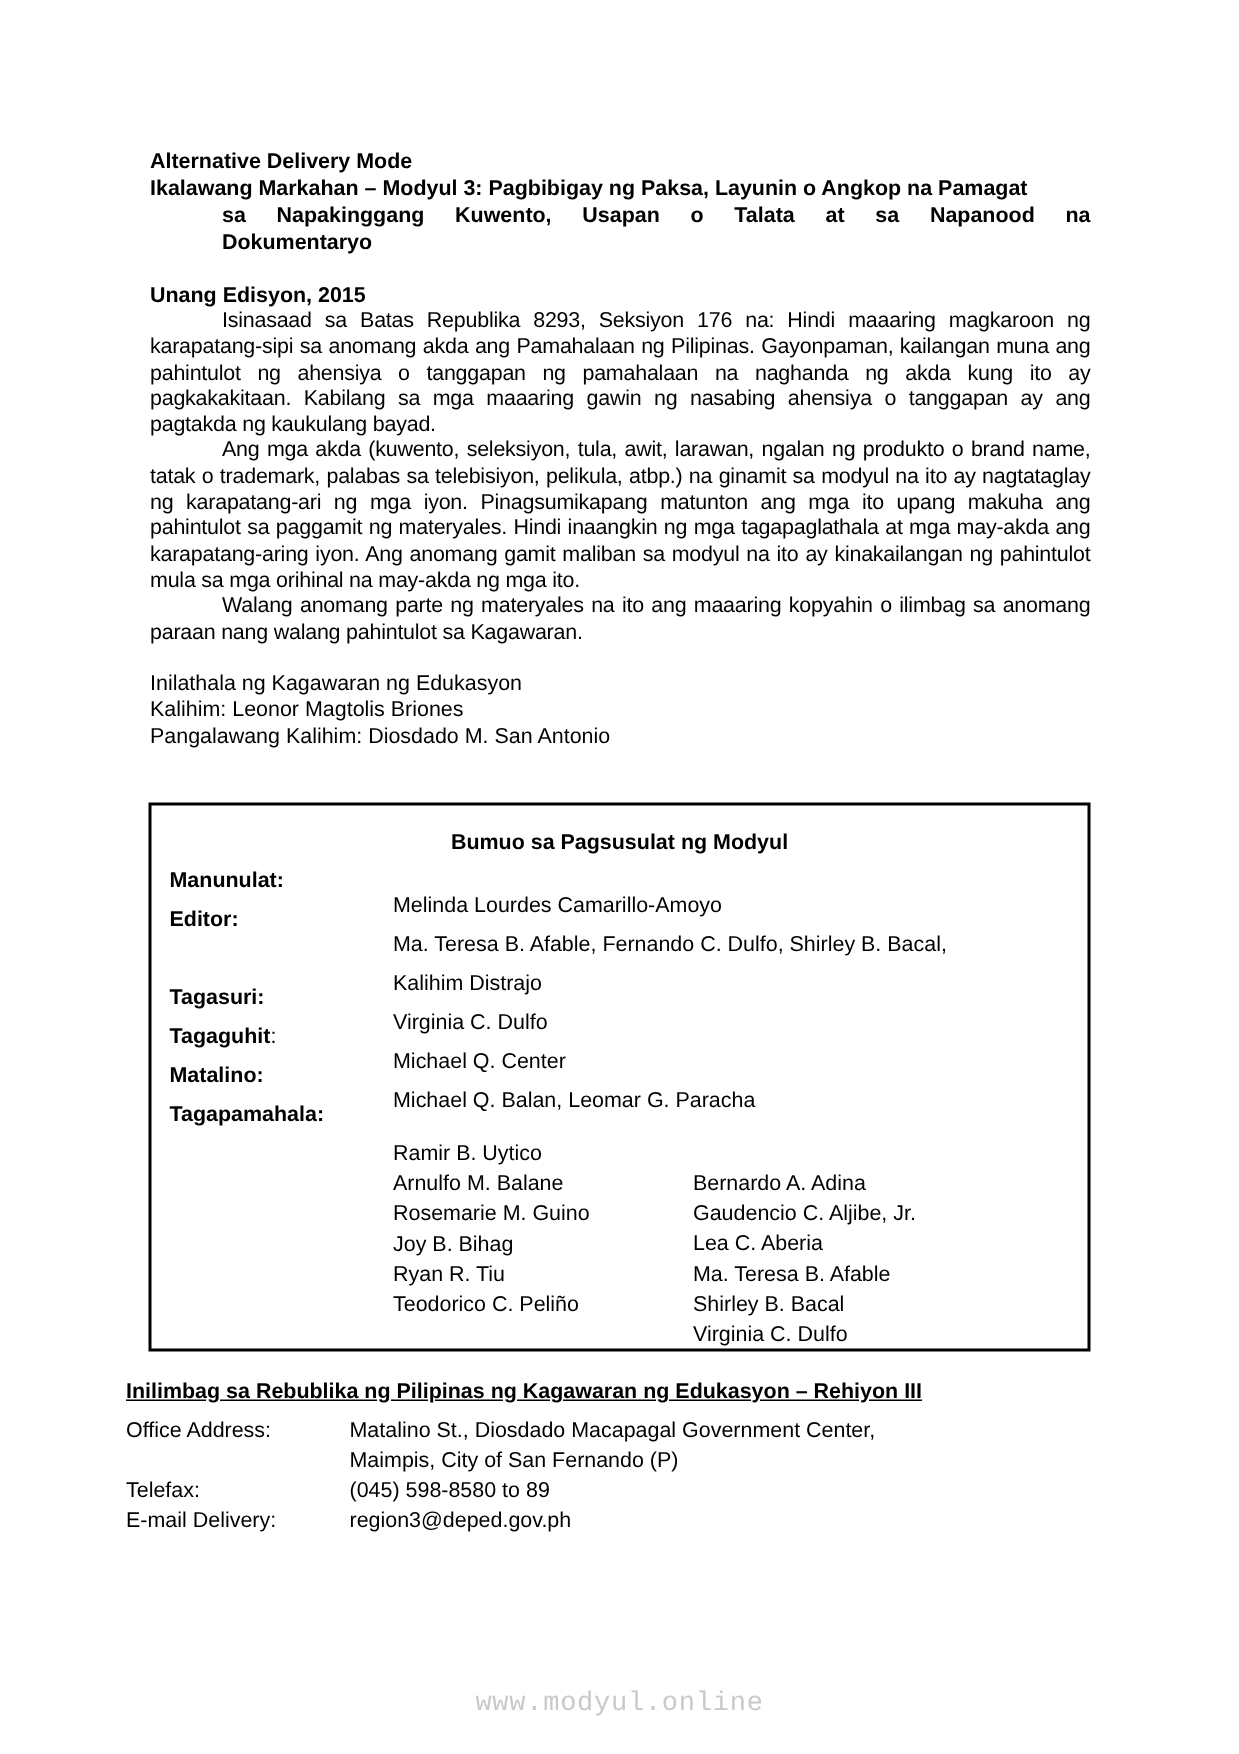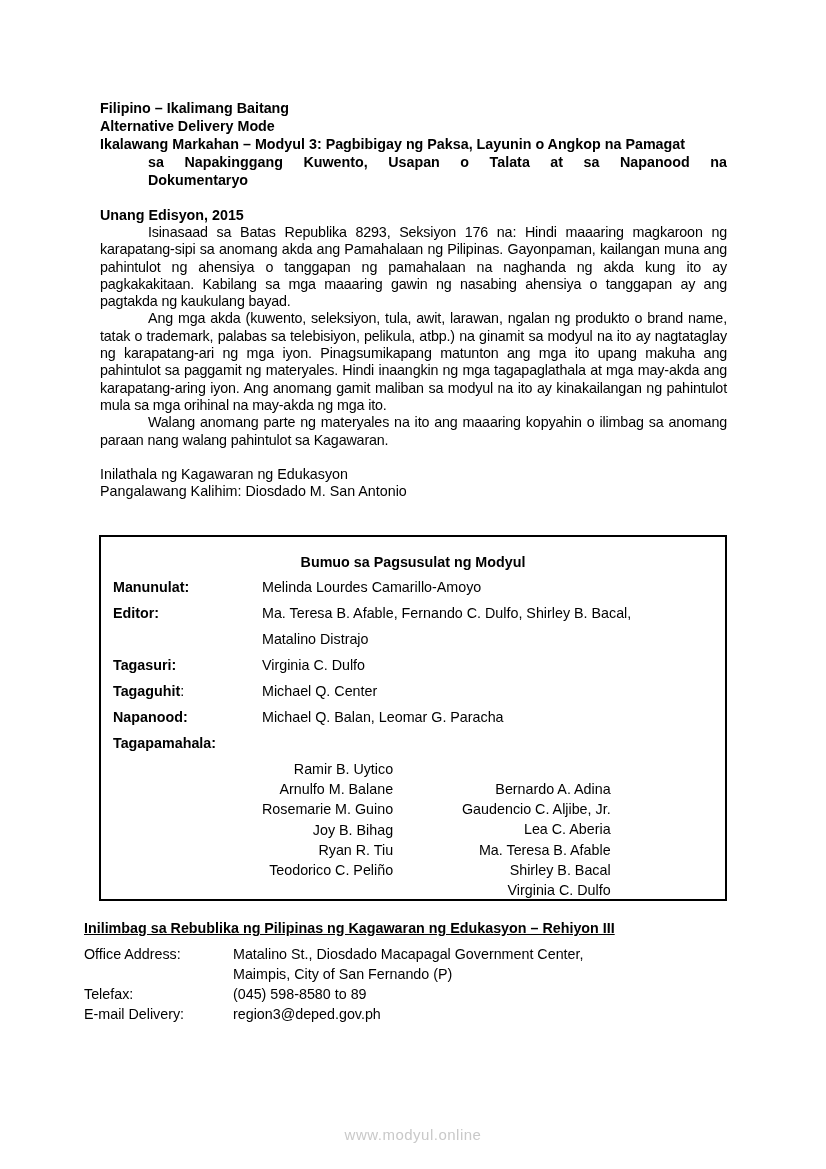--- a/index.html
+++ b/index.html
@@ -17,82 +17,82 @@
     .pub { margin-top: 17px; font-size: 14.3px; line-height: 17.5px; }
     .pub div { display: block; }
     .box {
       position: absolute; left: 99px; top: 535px; width: 624px; height: 362px;
       border: 2px solid #000;
     }
     .box-title { position: absolute; top: 17px; left: 0; right: 0; text-align: center; font-weight: bold; font-size: 14.3px; }
     .role-row { position: absolute; left: 12px; font-size: 14.3px; }
     .role-label { position: absolute; left: 0; width: 150px; font-weight: bold; white-space: nowrap; }
     .role-label .plain { font-weight: normal; }
-    .role-val { position: absolute; left: 149px; white-space: nowrap; }
-    .mgr-col { position: absolute; font-size: 14.3px; line-height: 20.2px; text-align: right; }
+    .role-val { position: absolute; left: 149px; white-space: nowrap; margin-top: 17px; }
+    .mgr-col { position: absolute; font-size: 14.3px; line-height: 20.2px; }
     .mgr-col div { white-space: nowrap; }
     .printed { position: absolute; left: 84px; top: 920px; width: 640px; }
     .printed-title { font-weight: bold; font-size: 14.3px; text-decoration: underline; }
     .contact { position: absolute; left: 0; font-size: 14.3px; line-height: 20px; }
     .contact .lbl { position: absolute; left: 0; white-space: nowrap; }
     .contact .val { position: absolute; left: 149px; white-space: nowrap; }
     .watermark {
       position: absolute; top: 1126px; left: 0; right: 0; text-align: center;
-      font-size: 15px; color: #c9c9c9; letter-spacing: 0.5px;
-      font-family: Liberation Sans, sans-serif;
+      font-size: 18px; color: #c9c9c9; letter-spacing: 0.5px;
+      font-family: Liberation Mono, monospace;
     }
   </style>
 </head>
 <body>
 
 <div class="page">
   <div class="hdr">
-    <span class="line">Filipino – Ikalimang Baitang</span>
     <span class="line">Alternative Delivery Mode</span>
     <span class="line">Ikalawang Markahan – Modyul 3: Pagbibigay ng Paksa, Layunin o Angkop na Pamagat</span>
     <span class="line indent">sa Napakinggang Kuwento, Usapan o  Talata  at sa Napanood na</span>
     <span class="line indent last">Dokumentaryo</span>
   </div>
 
   <div class="edition">Unang Edisyon, 2015</div>
   <p class="para">Isinasaad sa Batas Republika 8293, Seksiyon 176 na: Hindi maaaring magkaroon ng karapatang-sipi sa anomang akda ang Pamahalaan ng Pilipinas. Gayonpaman, kailangan muna ang pahintulot ng ahensiya o tanggapan ng pamahalaan na naghanda ng akda kung ito ay pagkakakitaan. Kabilang sa mga maaaring gawin ng nasabing ahensiya o tanggapan ay ang pagtakda ng kaukulang bayad.</p>
   <p class="para">Ang mga akda (kuwento, seleksiyon, tula, awit, larawan, ngalan ng produkto o brand name, tatak o trademark, palabas sa telebisiyon, pelikula, atbp.) na ginamit sa modyul na ito ay nagtataglay ng karapatang-ari ng mga iyon. Pinagsumikapang matunton ang mga ito upang makuha ang pahintulot sa paggamit ng materyales. Hindi inaangkin ng mga tagapaglathala at mga may-akda ang karapatang-aring iyon. Ang anomang gamit maliban sa modyul na ito ay kinakailangan ng pahintulot mula sa mga orihinal na may-akda ng mga ito.</p>
   <p class="para">Walang anomang parte ng materyales na ito ang maaaring kopyahin o ilimbag sa anomang paraan nang walang pahintulot sa Kagawaran.</p>
 
   <div class="pub">
     <div>Inilathala ng Kagawaran ng Edukasyon</div>
+    <div>Kalihim: Leonor Magtolis Briones</div>
     <div>Pangalawang Kalihim: Diosdado M. San Antonio</div>
   </div>
 </div>
 
 <div class="box">
   <div class="box-title">Bumuo sa Pagsusulat ng Modyul</div>
 
   <div class="role-row" style="top:42px;">
     <span class="role-label">Manunulat:</span>
     <span class="role-val">Melinda Lourdes Camarillo-Amoyo</span>
   </div>
   <div class="role-row" style="top:68px;">
     <span class="role-label">Editor:</span>
     <span class="role-val">Ma. Teresa B. Afable, Fernando C. Dulfo, Shirley B. Bacal,</span>
   </div>
   <div class="role-row" style="top:94px;">
     <span class="role-label"></span>
-    <span class="role-val">Matalino Distrajo</span>
+    <span class="role-val">Kalihim Distrajo</span>
   </div>
   <div class="role-row" style="top:120px;">
     <span class="role-label">Tagasuri:</span>
     <span class="role-val">Virginia C. Dulfo</span>
   </div>
   <div class="role-row" style="top:146px;">
     <span class="role-label"><span>Tagaguhit</span><span class="plain">:</span></span>
     <span class="role-val">Michael Q. Center</span>
   </div>
   <div class="role-row" style="top:172px;">
-    <span class="role-label">Napanood:</span>
+    <span class="role-label">Matalino:</span>
     <span class="role-val">Michael Q. Balan, Leomar G. Paracha</span>
   </div>
   <div class="role-row" style="top:198px;">
     <span class="role-label">Tagapamahala:</span>
     <span class="role-val"></span>
   </div>
 
   <div class="mgr-col" style="left:161px; top:222px;">
     <div>Ramir B. Uytico</div>
     <div>Arnulfo M. Balane</div>

